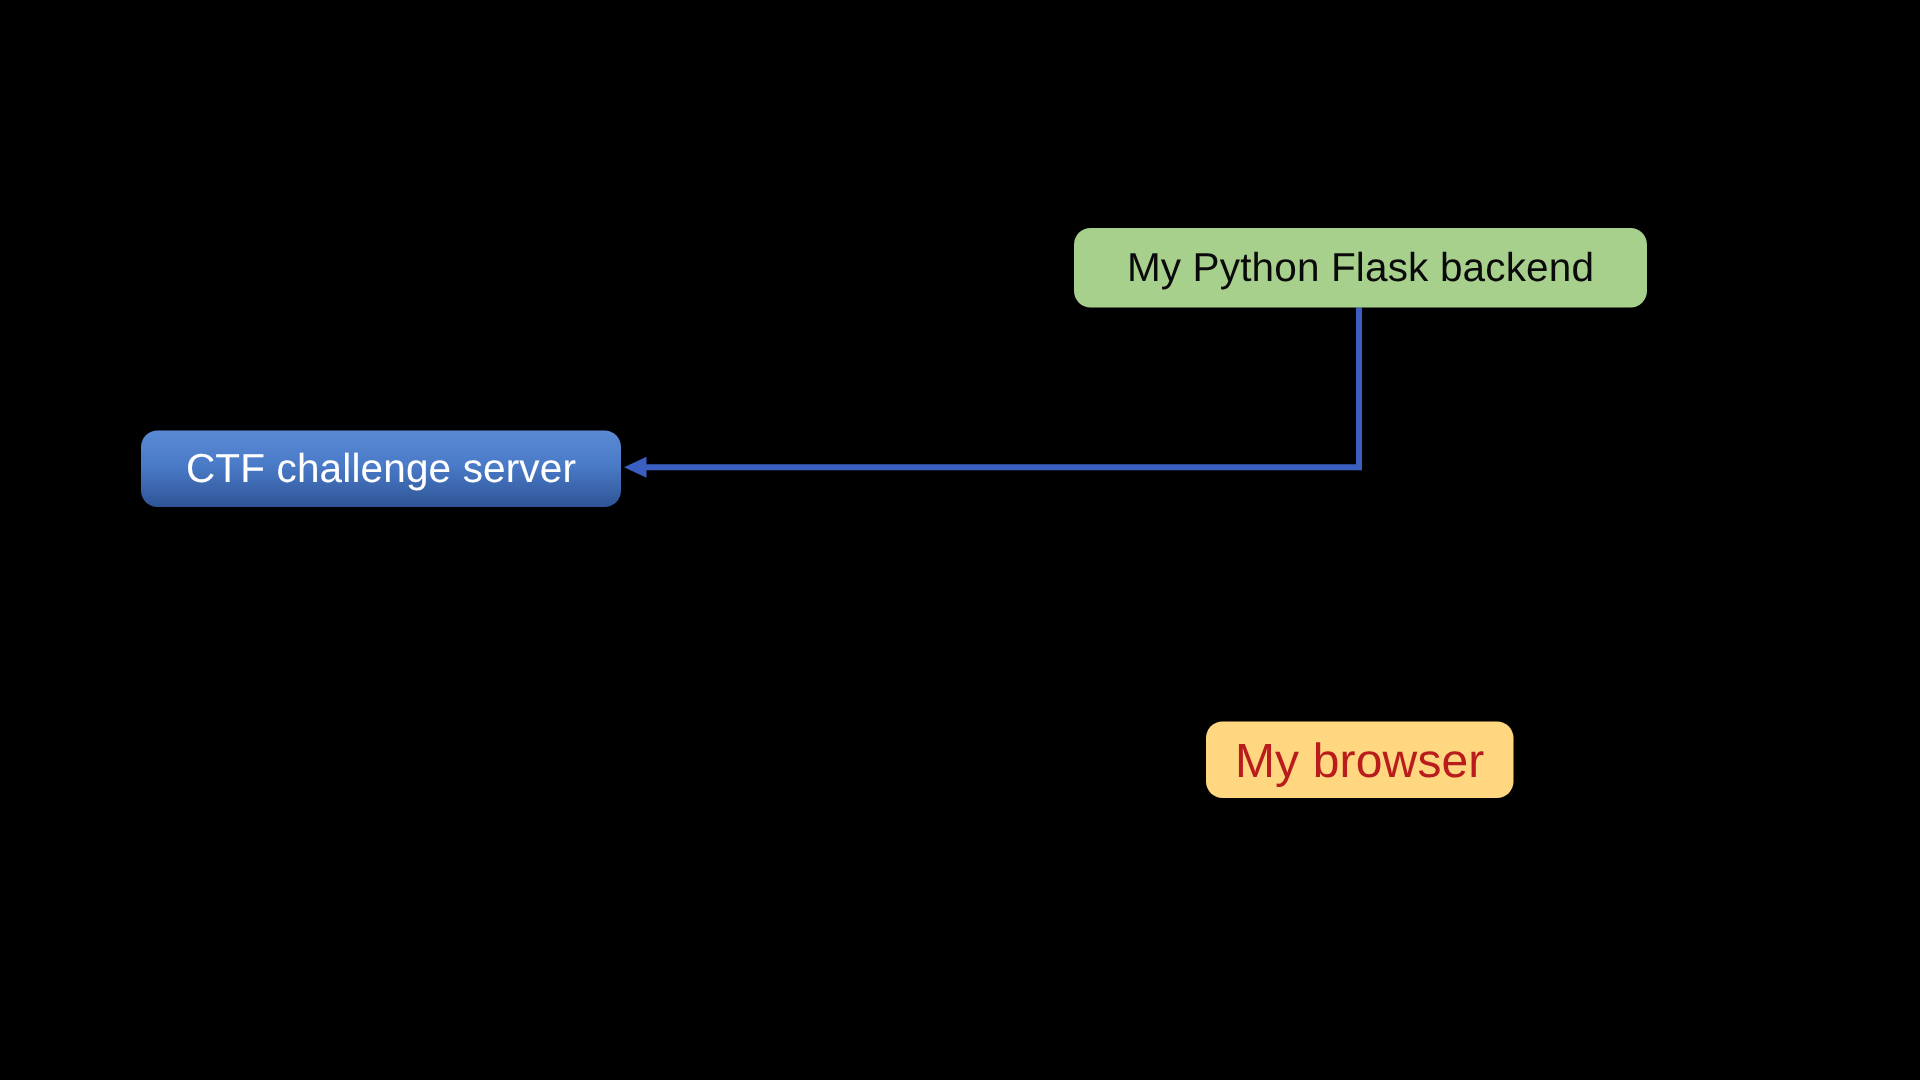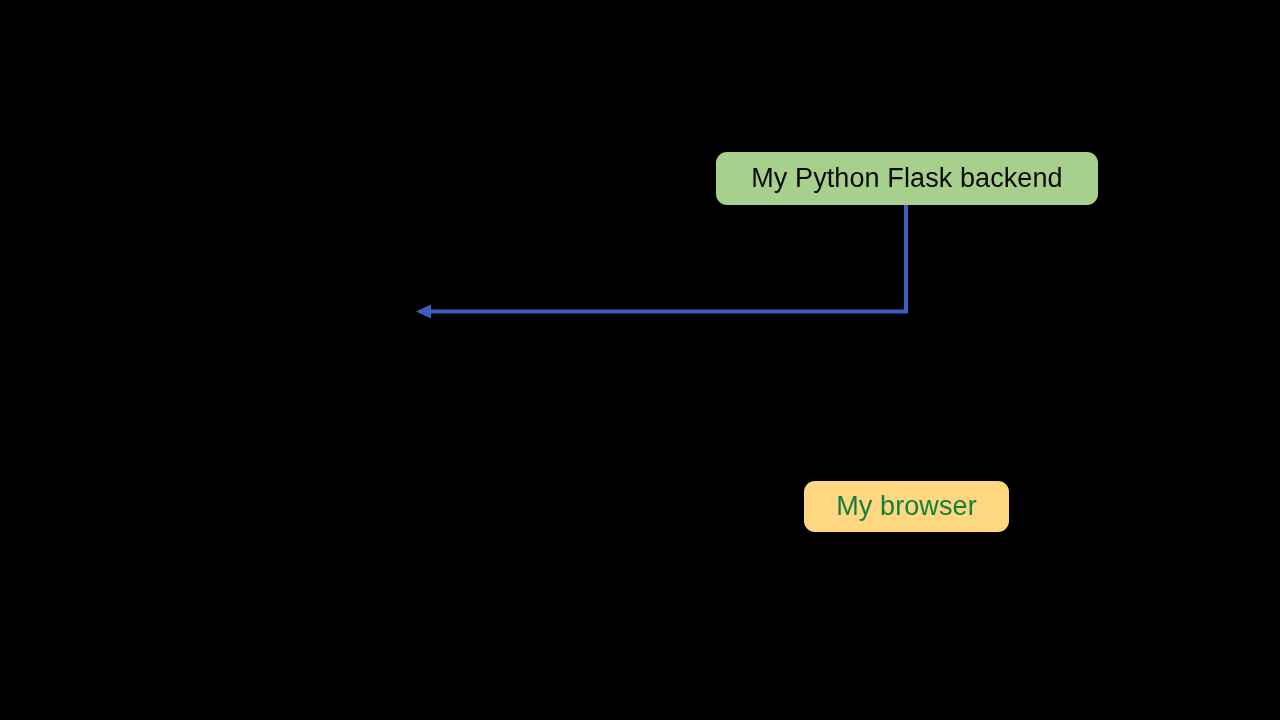--- a/index.html
+++ b/index.html
@@ -61,22 +61,22 @@
   
   #node-browser {
     left: 804px;
     top: 481px;
     width: 205px;
     height: 51px;
     background: #ffd780;
     border-radius: 11px;
   }
   #node-browser .node-label {
-    color: #15803d;
-    font-size: 27px;
+    color: #b91c1c;
+    font-size: 32px;
     letter-spacing: 0.1px;
   }
 
   
   #connector-layer {
     position: absolute;
     left: 0;
     top: 0;
     width: 1280px;
     height: 720px;
@@ -103,19 +103,22 @@
     <g>
       <path d="M 906 205 L 906 311.5 L 420 311.5" fill="none" stroke="#3a5fc0" stroke-width="4" stroke-linecap="butt" stroke-linejoin="miter"></path>
       <polygon points="416,311.5 431,304.5 431,318.5" fill="#3a5fc0"></polygon>
     </g>
   </svg>
 
   <div class="node" id="node-backend">
     <span class="node-label">My Python Flask backend</span>
   </div>
 
+  <div class="node" id="node-ctf">
+    <span class="node-label">CTF challenge server</span>
+  </div>
 
   <div class="node" id="node-browser">
     <span class="node-label">My browser</span>
   </div>
 
 
 </div>
 
 </body></html>

